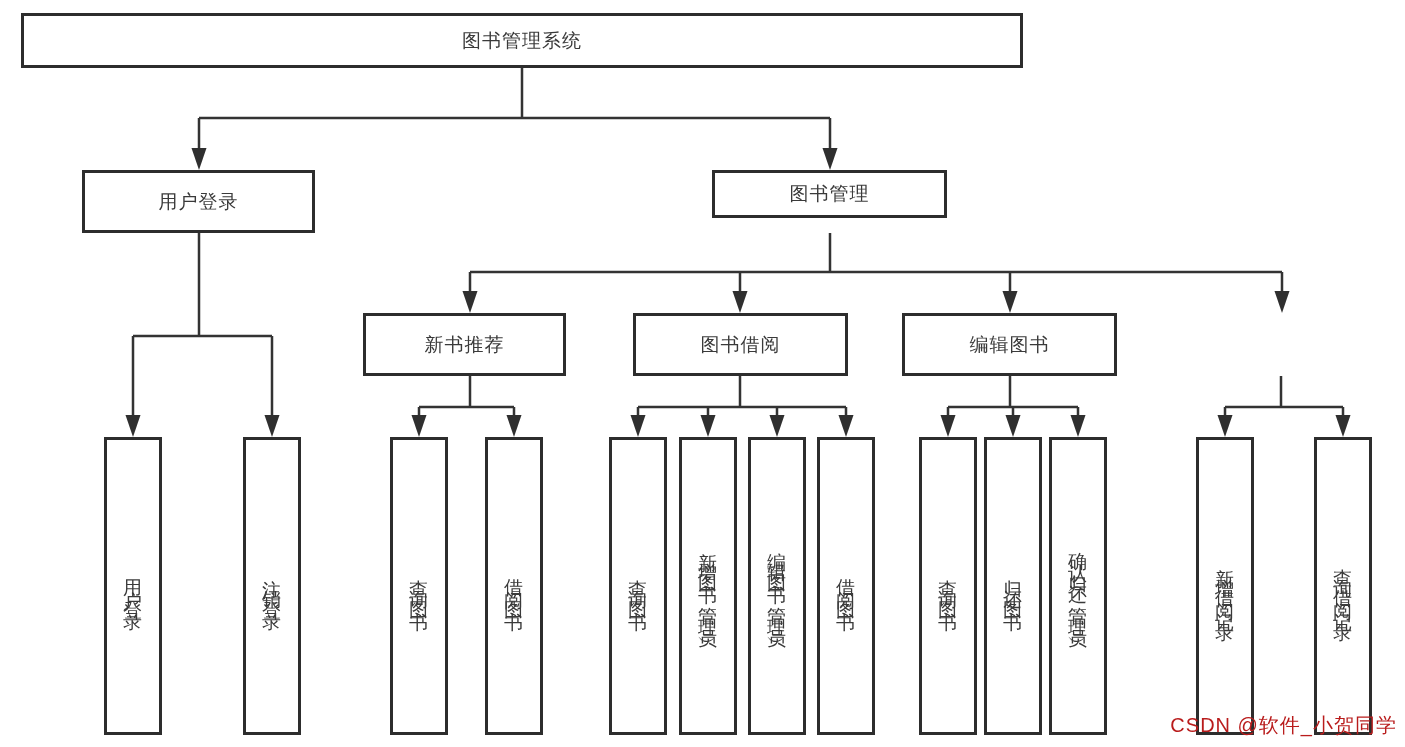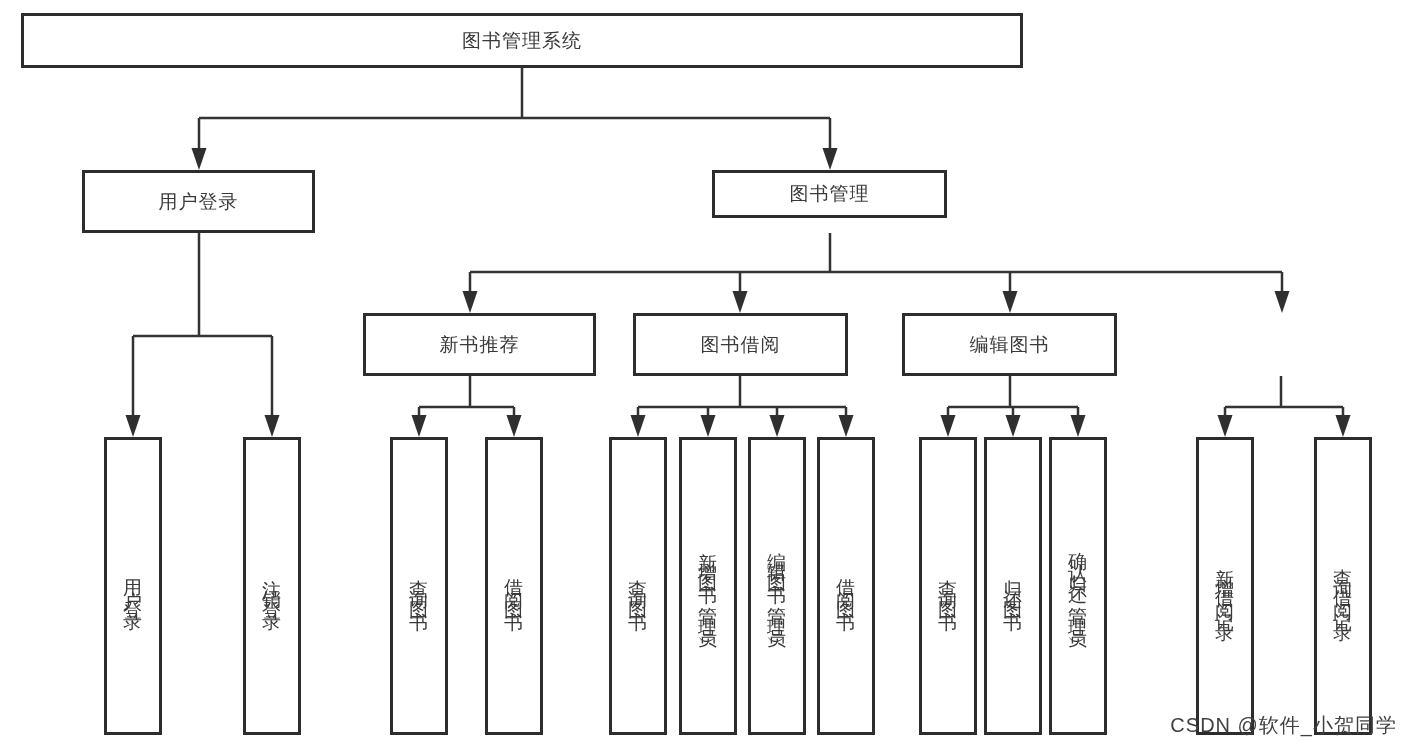--- a/index.html
+++ b/index.html
@@ -11,21 +11,21 @@
     background:#ffffff;border:3px solid #2d2d2d;
     display:flex;align-items:center;justify-content:center;
     color:#3a3a3a;font-size:19px;letter-spacing:1px;
   }
   .box .vtext{
     writing-mode:vertical-rl;text-orientation:mixed;
     letter-spacing:11px;line-height:1;
   }
   .watermark{
     position:absolute;z-index:3;right:8px;top:712px;
-    color:#404040;font-size:20px;letter-spacing:1px;white-space:nowrap;
+    color:#b91c1c;font-size:20px;letter-spacing:1px;white-space:nowrap;
   }
 </style>
 </head>
 <body>
 
 <div class="canvas">
 
   <svg class="connectors" width="1405" height="747" viewBox="0 0 1405 747">
     <g stroke="#333333" stroke-width="2.5" fill="none">
 
@@ -64,21 +64,21 @@
       <polygon points="1217.5,415 1232.5,415 1225,437"></polygon>
       <polygon points="1335.5,415 1350.5,415 1343,437"></polygon>
     </g>
   </svg>
 
   <div class="box" style="left:21px;top:13px;width:1002px;height:55px">图书管理系统</div>
 
   <div class="box" style="left:82px;top:170px;width:233px;height:63px">用户登录</div>
   <div class="box" style="left:712px;top:170px;width:235px;height:48px">图书管理</div>
 
-  <div class="box" style="left:363px;top:313px;width:233px;height:63px">新书推荐</div>
+  <div class="box" style="left:363px;top:313px;width:203px;height:63px">新书推荐</div>
   <div class="box" style="left:633px;top:313px;width:215px;height:63px">图书借阅</div>
   <div class="box" style="left:902px;top:313px;width:215px;height:63px">编辑图书</div>
 
   <div class="box" style="left:104px;top:437px;width:58px;height:298px">
     <span class="vtext">用户登录</span>
   </div>
   <div class="box" style="left:243px;top:437px;width:58px;height:298px">
     <span class="vtext">注销登录</span>
   </div>
 

